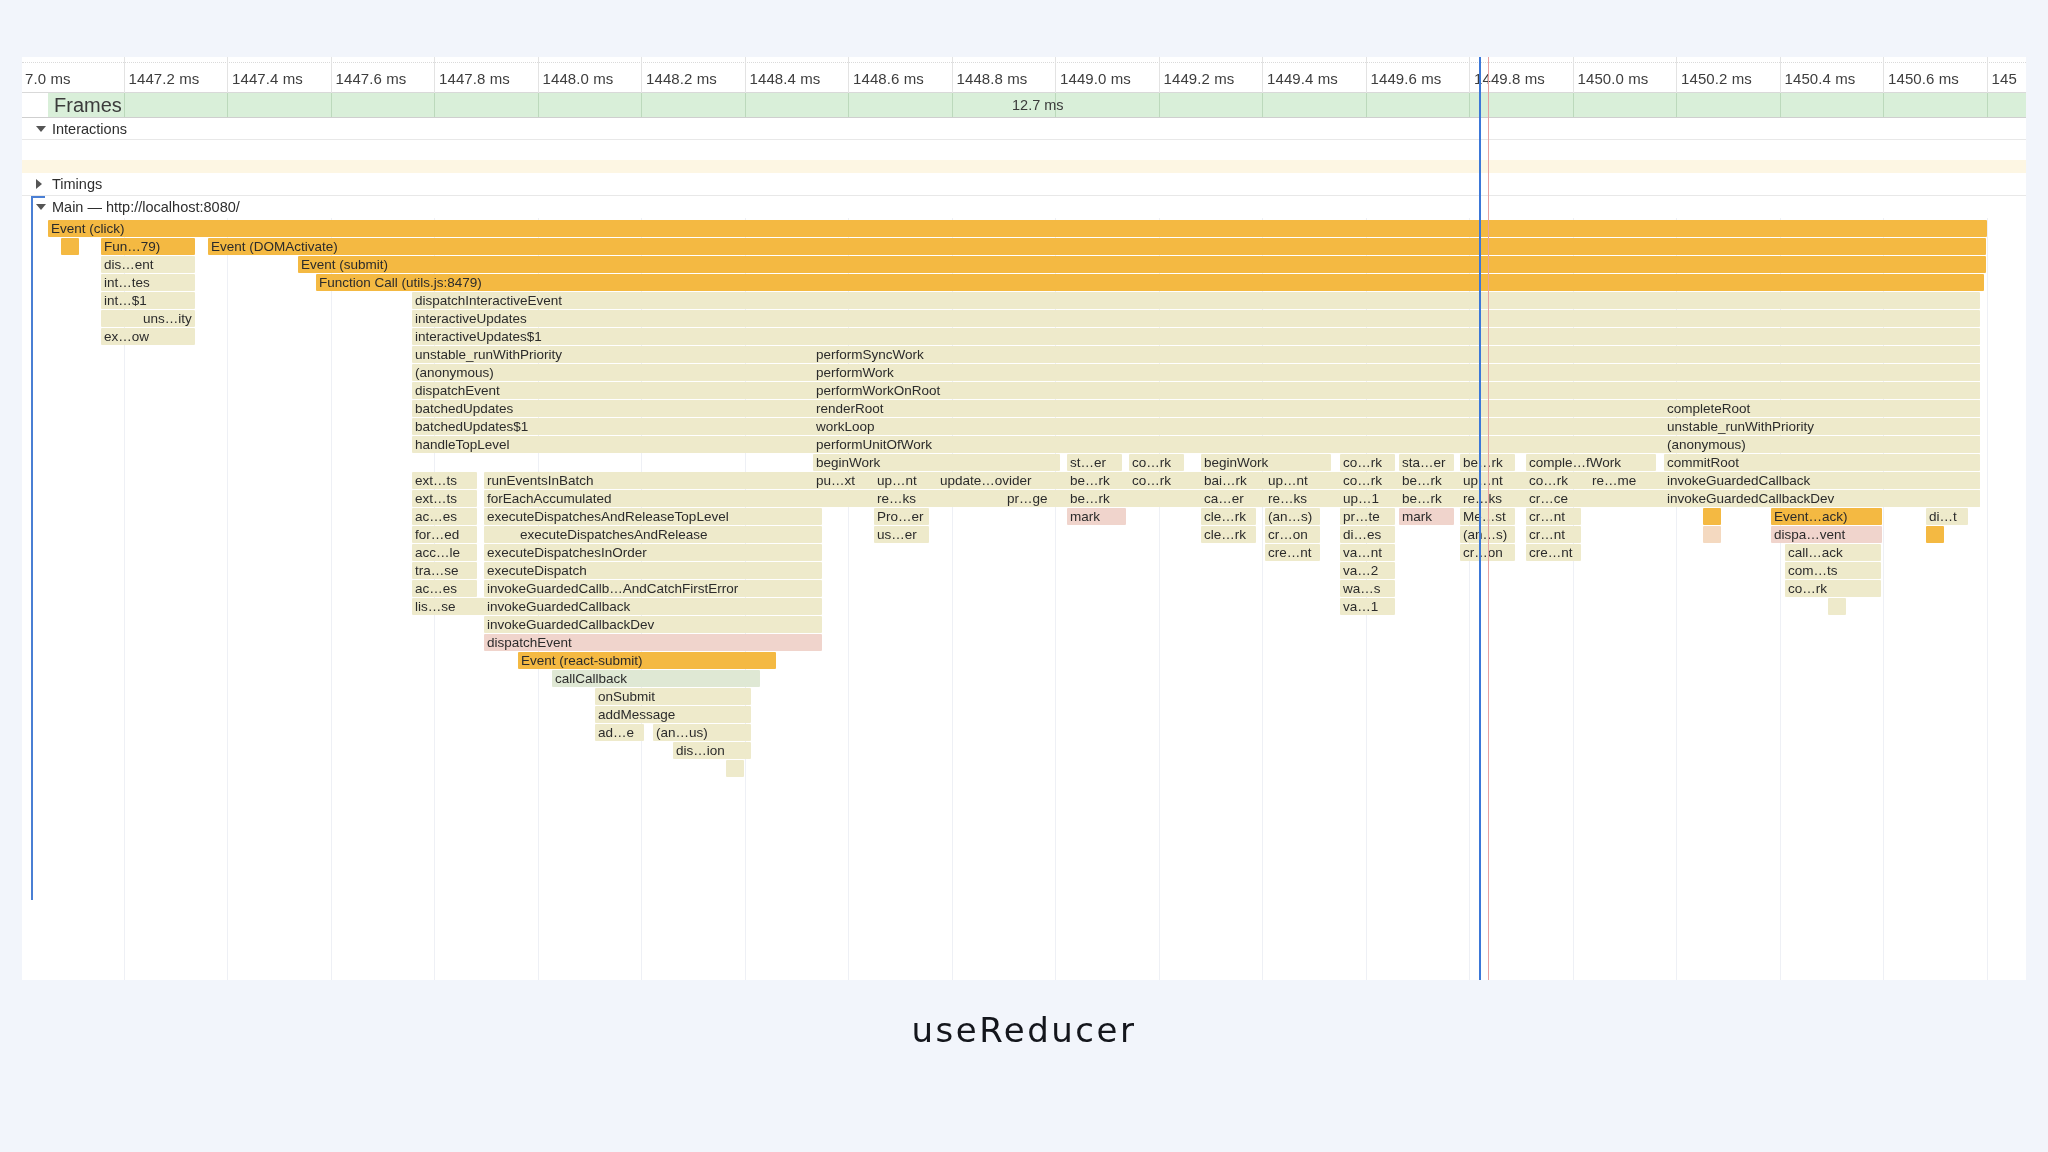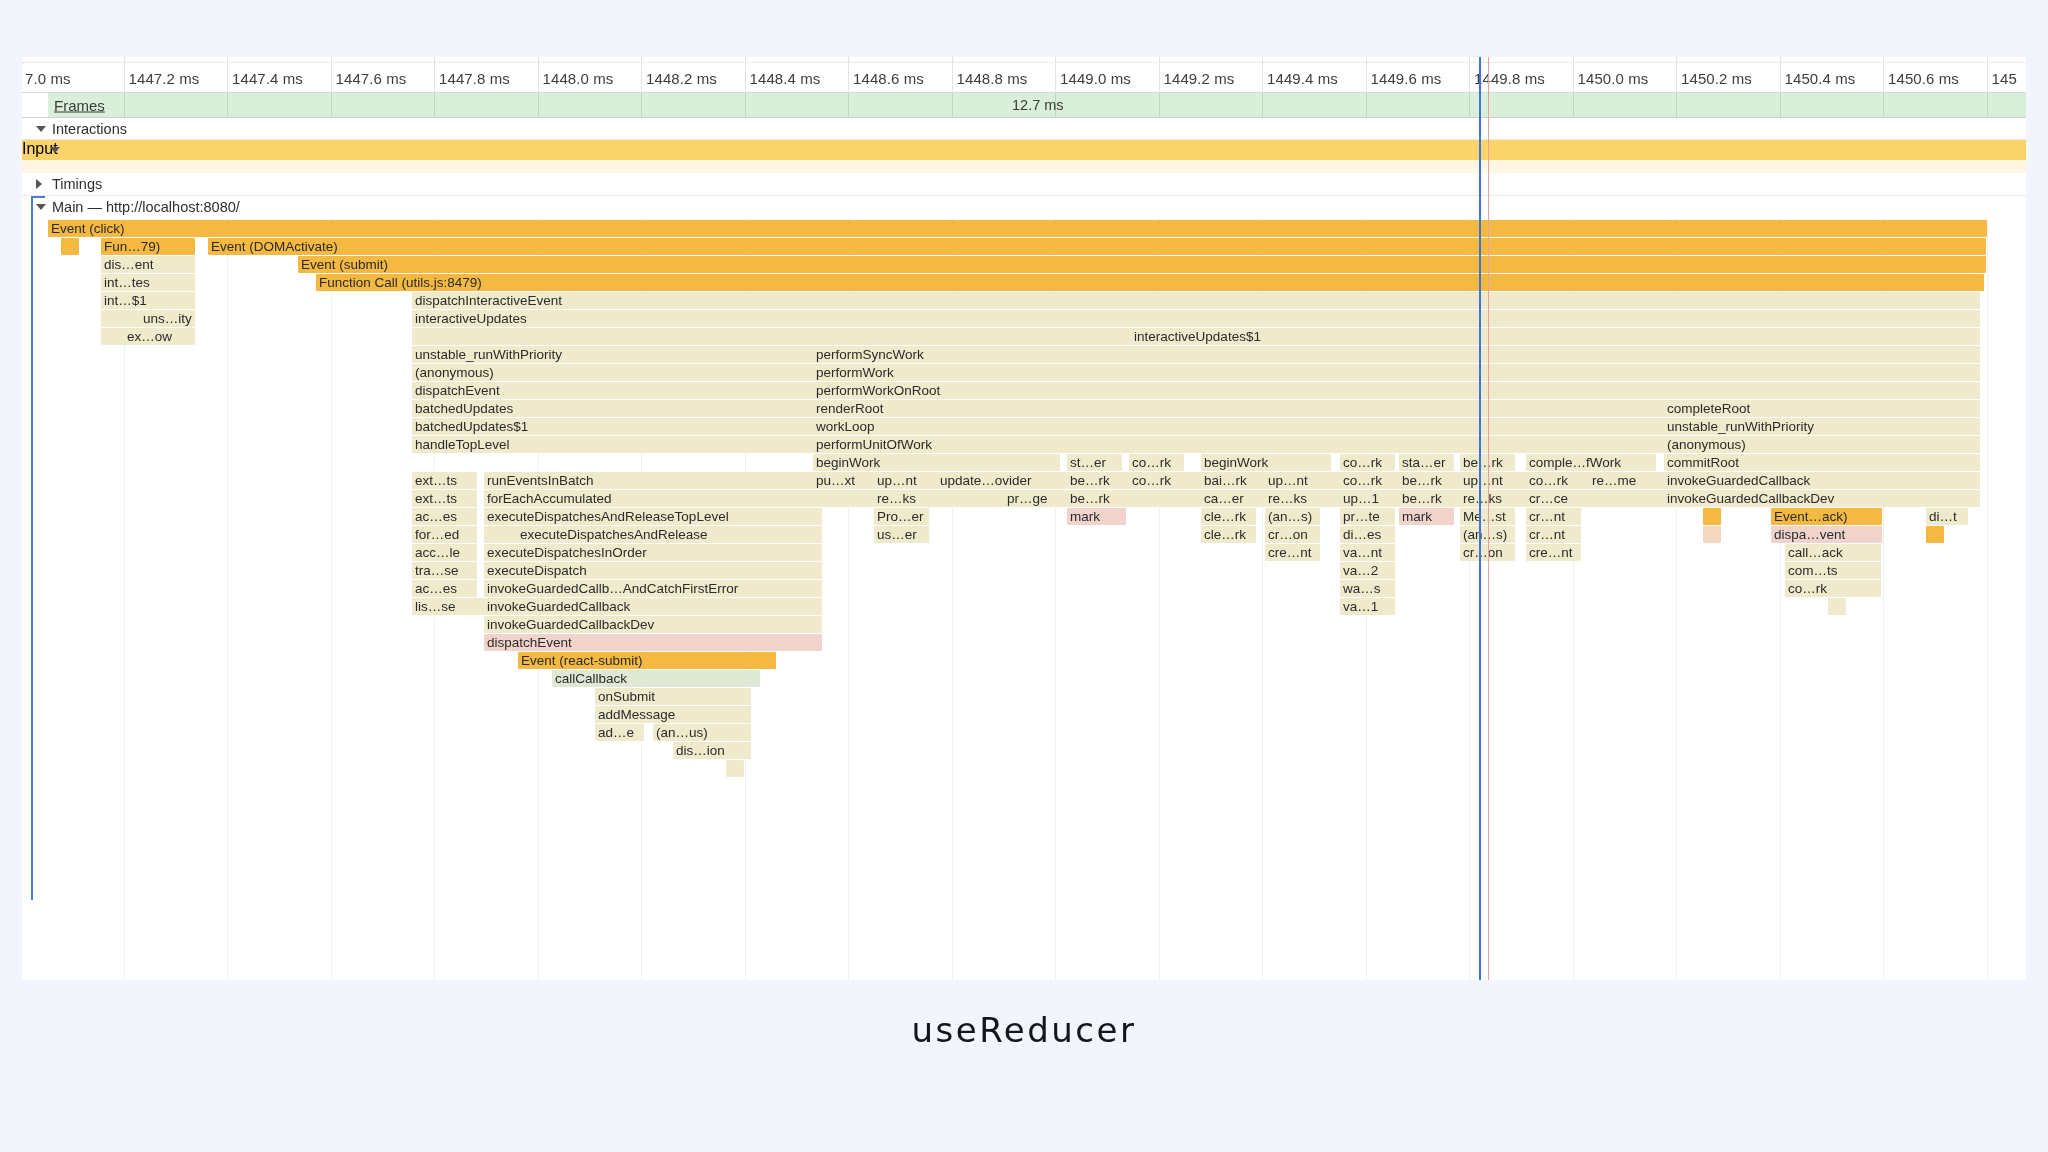--- a/index.html
+++ b/index.html
@@ -51,21 +51,21 @@
   
   .track {
     position: absolute; left: 0; width: 100%;
   }
   .track-frames {
     background: #d9efd9;
     border-bottom: 1px solid #cfcfcf;
   }
   .track-frames .tlbl {
     position: absolute; left: 32px; top: 50%; transform: translateY(-50%);
-    font-size: 15px; color: #3b3b3b; text-decoration: underline;
+    font-size: 20px; color: #3b3b3b;
   }
   .frames-duration {
     position: absolute;
     font-size: 14.5px; color: #3b3b3b;
     top: 50%; transform: translateY(-50%);
   }
   .frame-seg {
     position: absolute; top: 0; bottom: 0;
     border-left: 1px solid #bcd9bc;
   }
@@ -240,24 +240,20 @@
         </div>
       <span class="tlbl">Frames</span>
       <span class="frames-duration" id="frames-dur" style="left: 990px;">12.7 ms</span>
     </div>
 
     <div class="group-hdr" style="top:61px;height:22px;">
       <span class="caret down" style="left:14px;"></span>
       <span class="ghl" style="left:30px;">Interactions</span>
     </div>
 
-    <div class="band-amber" style="top:83px;height:20px;">
-      <span class="caret down" style="left:28px;"></span>
-      <span class="ghl" style="left:44px;">Input</span>
-    </div>
     <div class="band-amber-light" style="top:103px;height:13px;"></div>
 
     <div class="group-hdr" style="top:116px;height:23px;">
       <span class="caret right" style="left:14px;"></span>
       <span class="ghl" style="left:30px;">Timings</span>
     </div>
 
     <div class="group-hdr" style="top:139px;height:22px;border-bottom:none;">
       <span class="caret down" style="left:14px;"></span>
       <span class="ghl" style="left:30px;">Main — http://localhost:8080/</span>
@@ -303,21 +299,21 @@
             <div class="bar c-amber" style="left: 294px; width: 1668px;">Function Call (utils.js:8479)</div>
           </div>
           <div style="position: absolute; left: 0px; width: 100%; top: 74px; height: 18px;">
             <div class="bar c-yellow" style="left: 79px; width: 94px;">int…$1</div>
             <div class="bar c-yellow" style="left: 390px; width: 1568px;">dispatchInteractiveEvent</div>
           </div>
           <div style="position: absolute; left: 0px; width: 100%; top: 92px; height: 18px;">
             <div class="bar c-yellow" style="left: 79px; width: 94px; padding-left: 42px;">uns…ity</div>
             <div class="bar c-yellow" style="left: 390px; width: 1568px;">interactiveUpdates</div>
           </div>
-          <div style="position: absolute; left: 0px; width: 100%; top: 110px; height: 18px; text-align: center;">
+          <div style="position: absolute; left: 0px; width: 100%; top: 110px; height: 18px;">
             <div class="bar c-yellow" style="left: 79px; width: 94px;">ex…ow</div>
             <div class="bar c-yellow" style="left: 390px; width: 1568px;">interactiveUpdates$1</div>
           </div>
           <div style="position: absolute; left: 0px; width: 100%; top: 128px; height: 18px;">
             <div class="bar c-yellow" style="left: 390px; width: 1568px;">unstable_runWithPriority</div>
             <div class="bar c-yellow" style="left: 791px; width: 1167px;">performSyncWork</div>
           </div>
           <div style="position: absolute; left: 0px; width: 100%; top: 146px; height: 18px;">
             <div class="bar c-yellow" style="left: 390px; width: 1568px;">(anonymous)</div>
             <div class="bar c-yellow" style="left: 791px; width: 1167px;">performWork</div>

